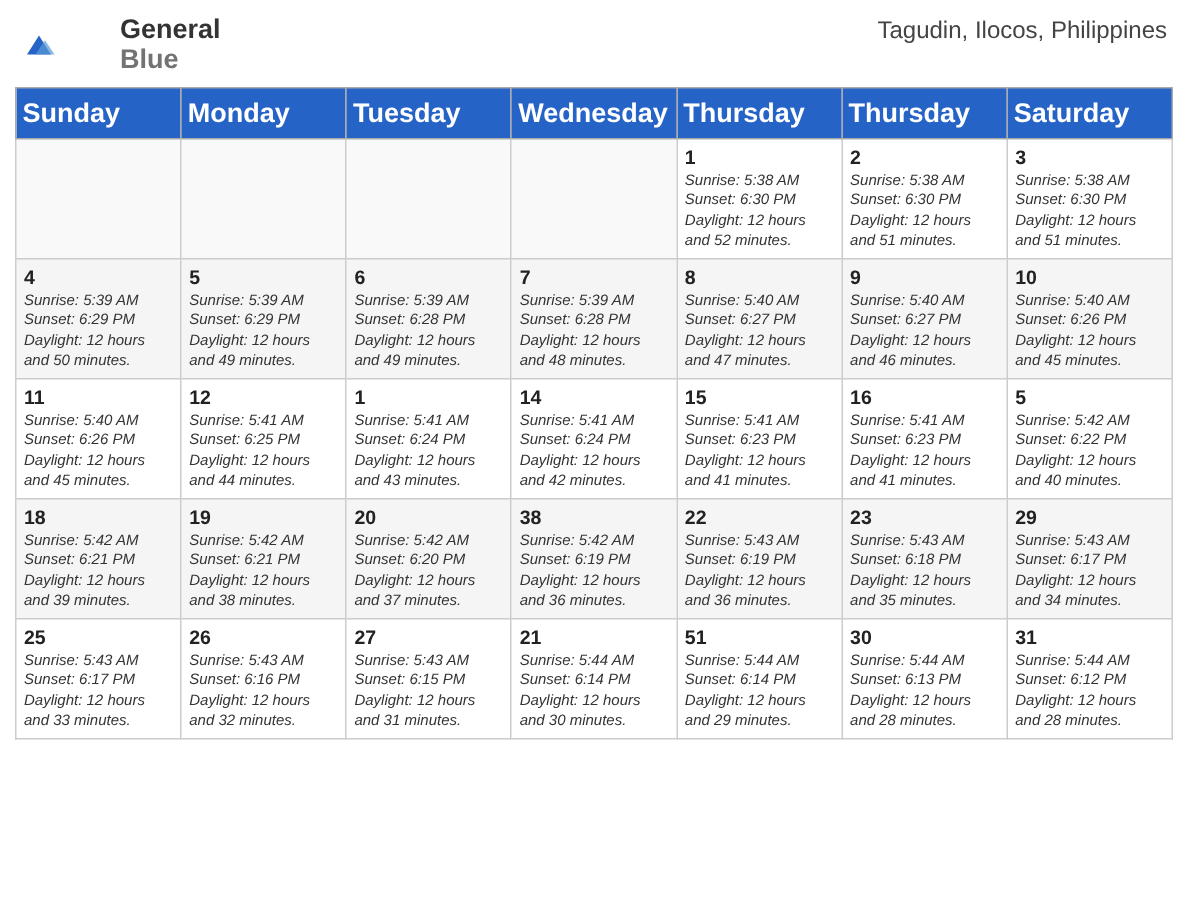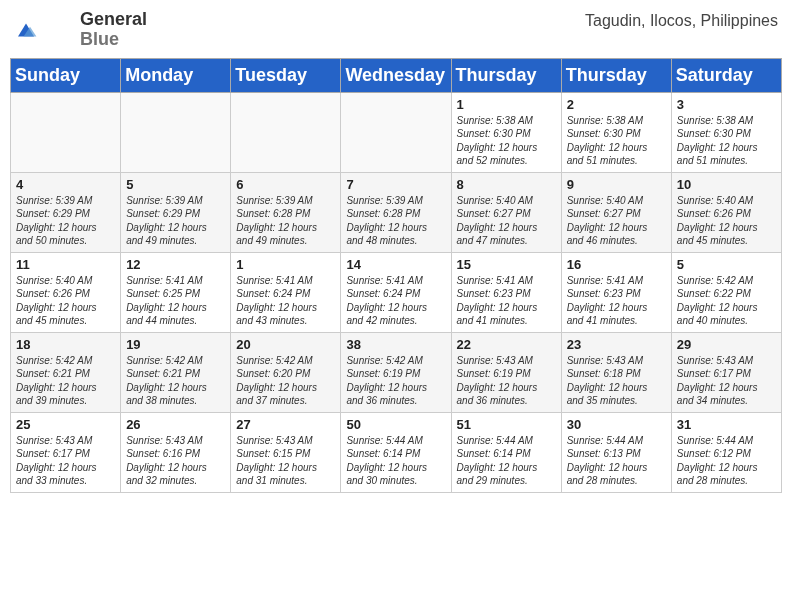--- a/index.html
+++ b/index.html
@@ -319,21 +319,21 @@
 and 32 minutes.</div>
         </td>
         <td>
           <span class="day-number">27</span>
           <div class="day-info">Sunrise: 5:43 AM
 Sunset: 6:15 PM
 Daylight: 12 hours
 and 31 minutes.</div>
         </td>
         <td>
-          <span class="day-number">50</span>
+          <span class="day-number">21</span>
           <div class="day-info">Sunrise: 5:44 AM
 Sunset: 6:14 PM
 Daylight: 12 hours
 and 30 minutes.</div>
         </td>
         <td>
           <span class="day-number">51</span>
           <div class="day-info">Sunrise: 5:44 AM
 Sunset: 6:14 PM
 Daylight: 12 hours

